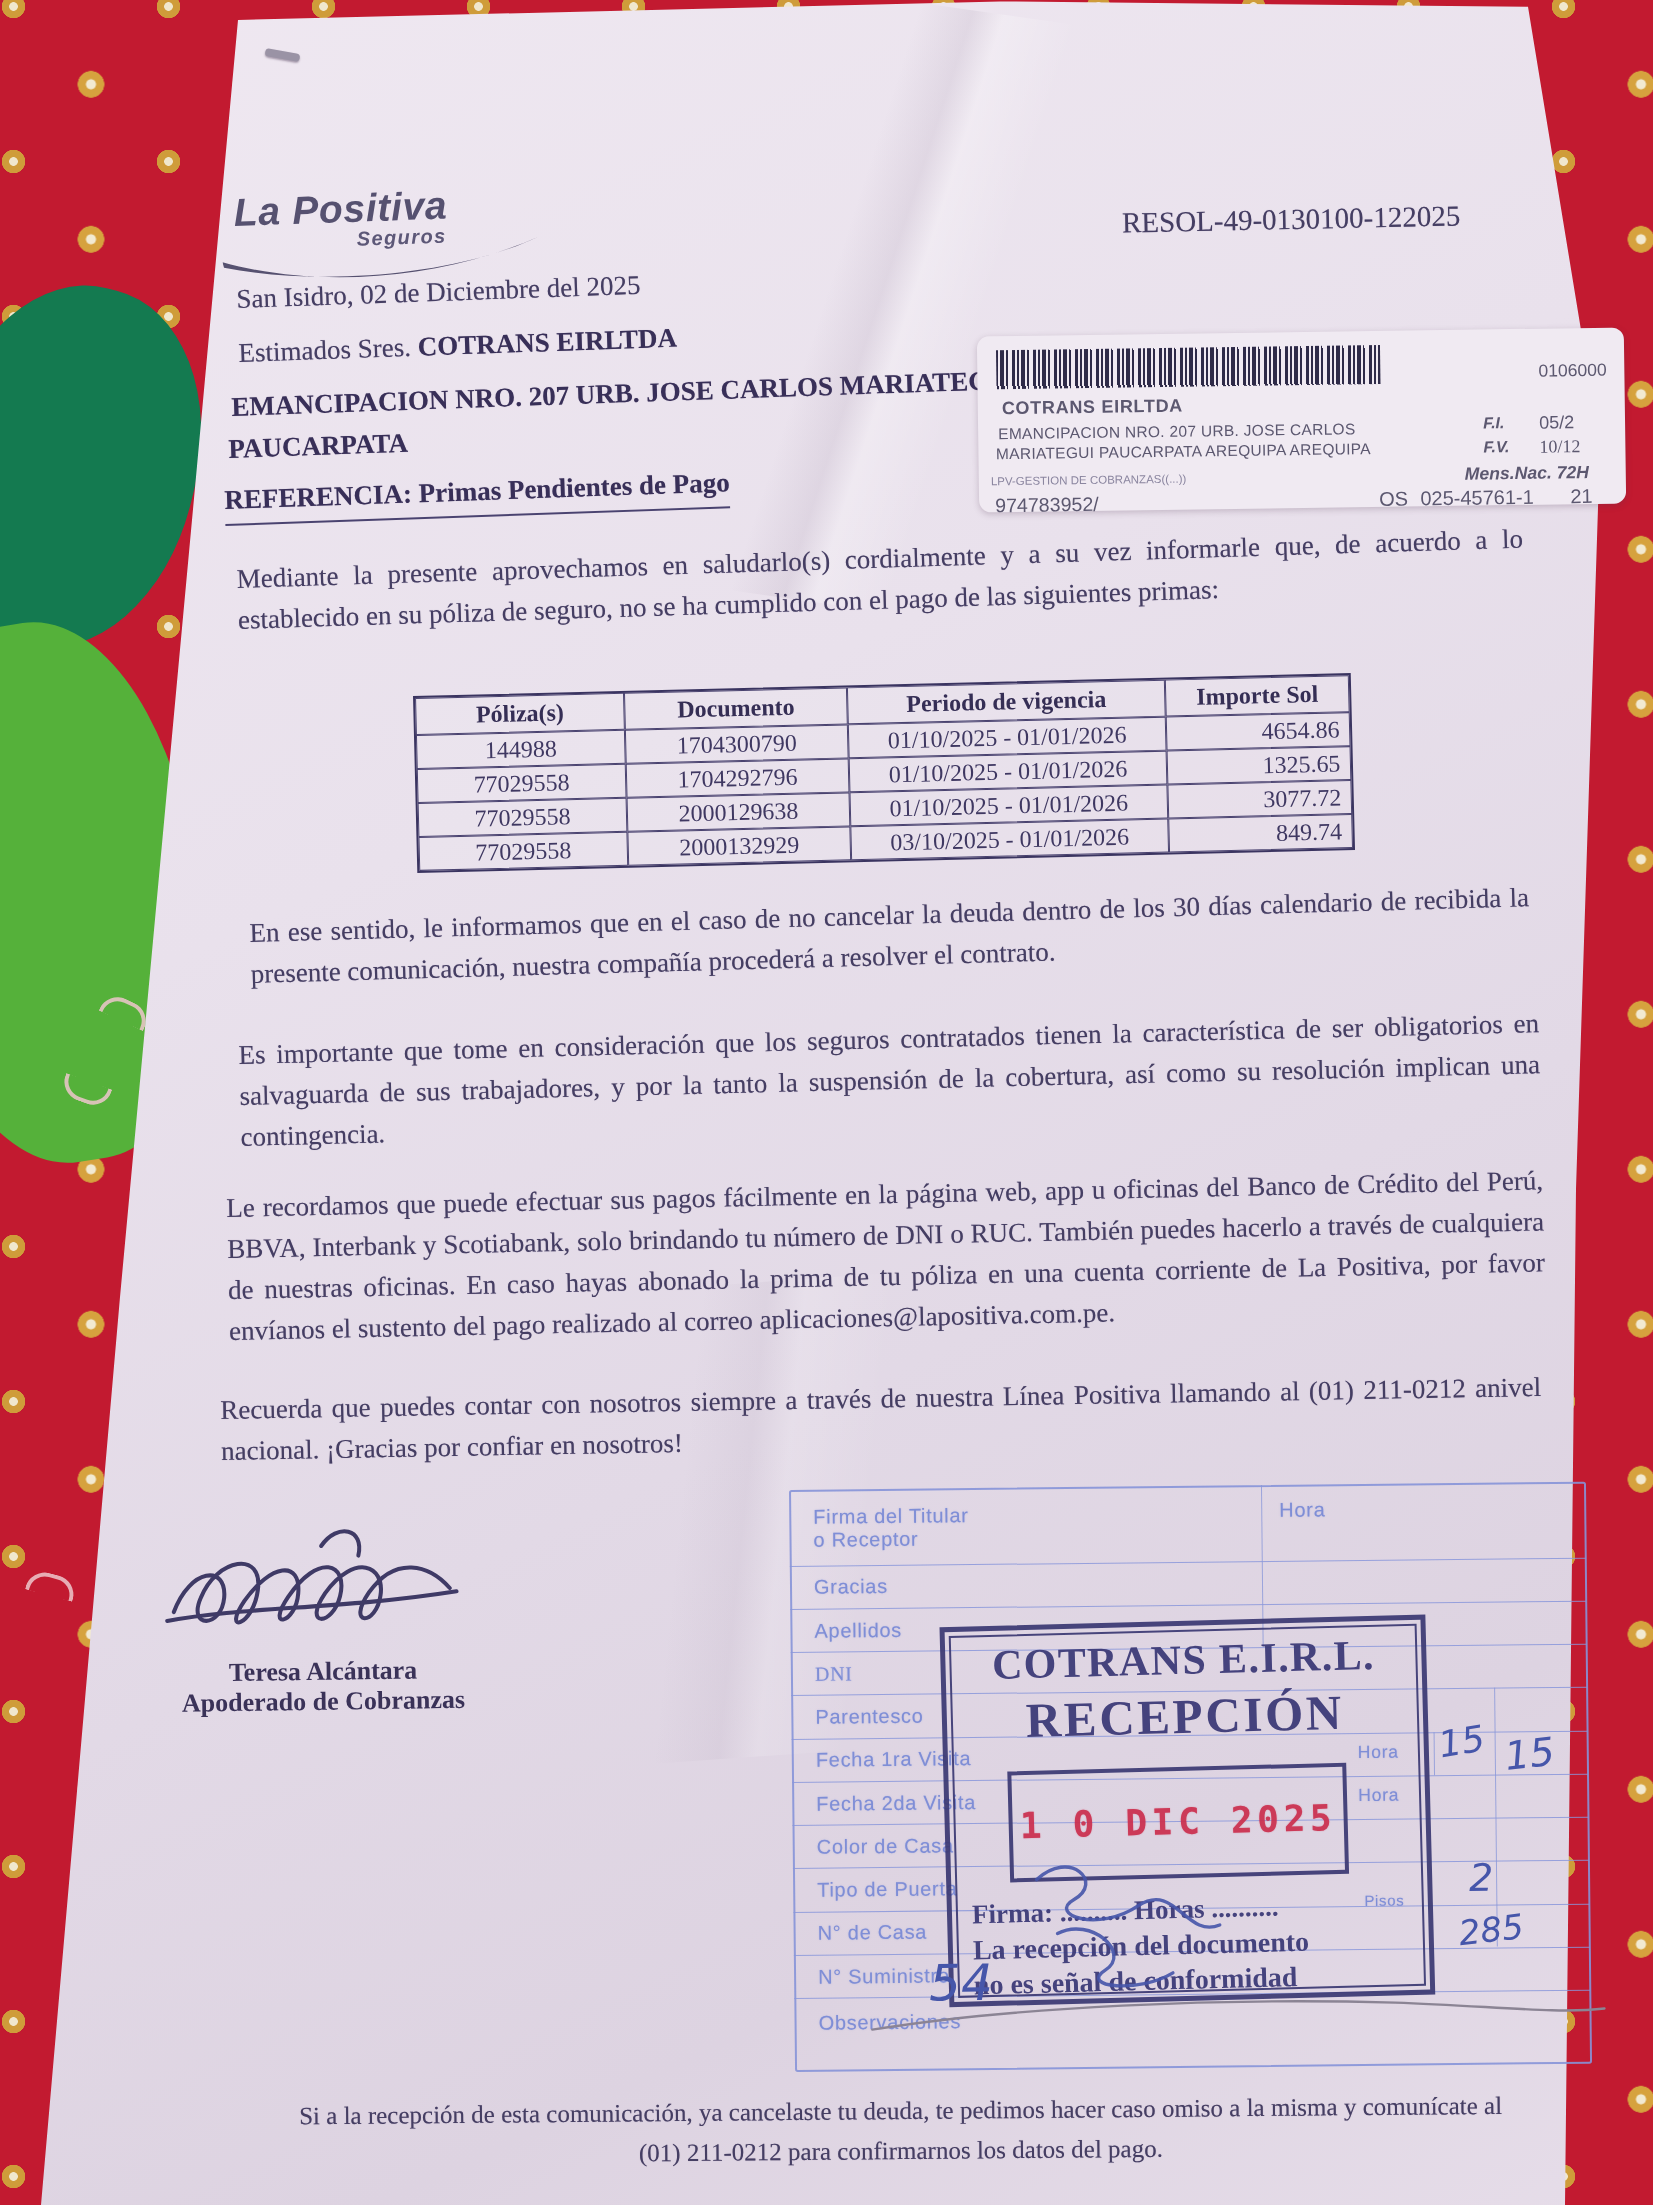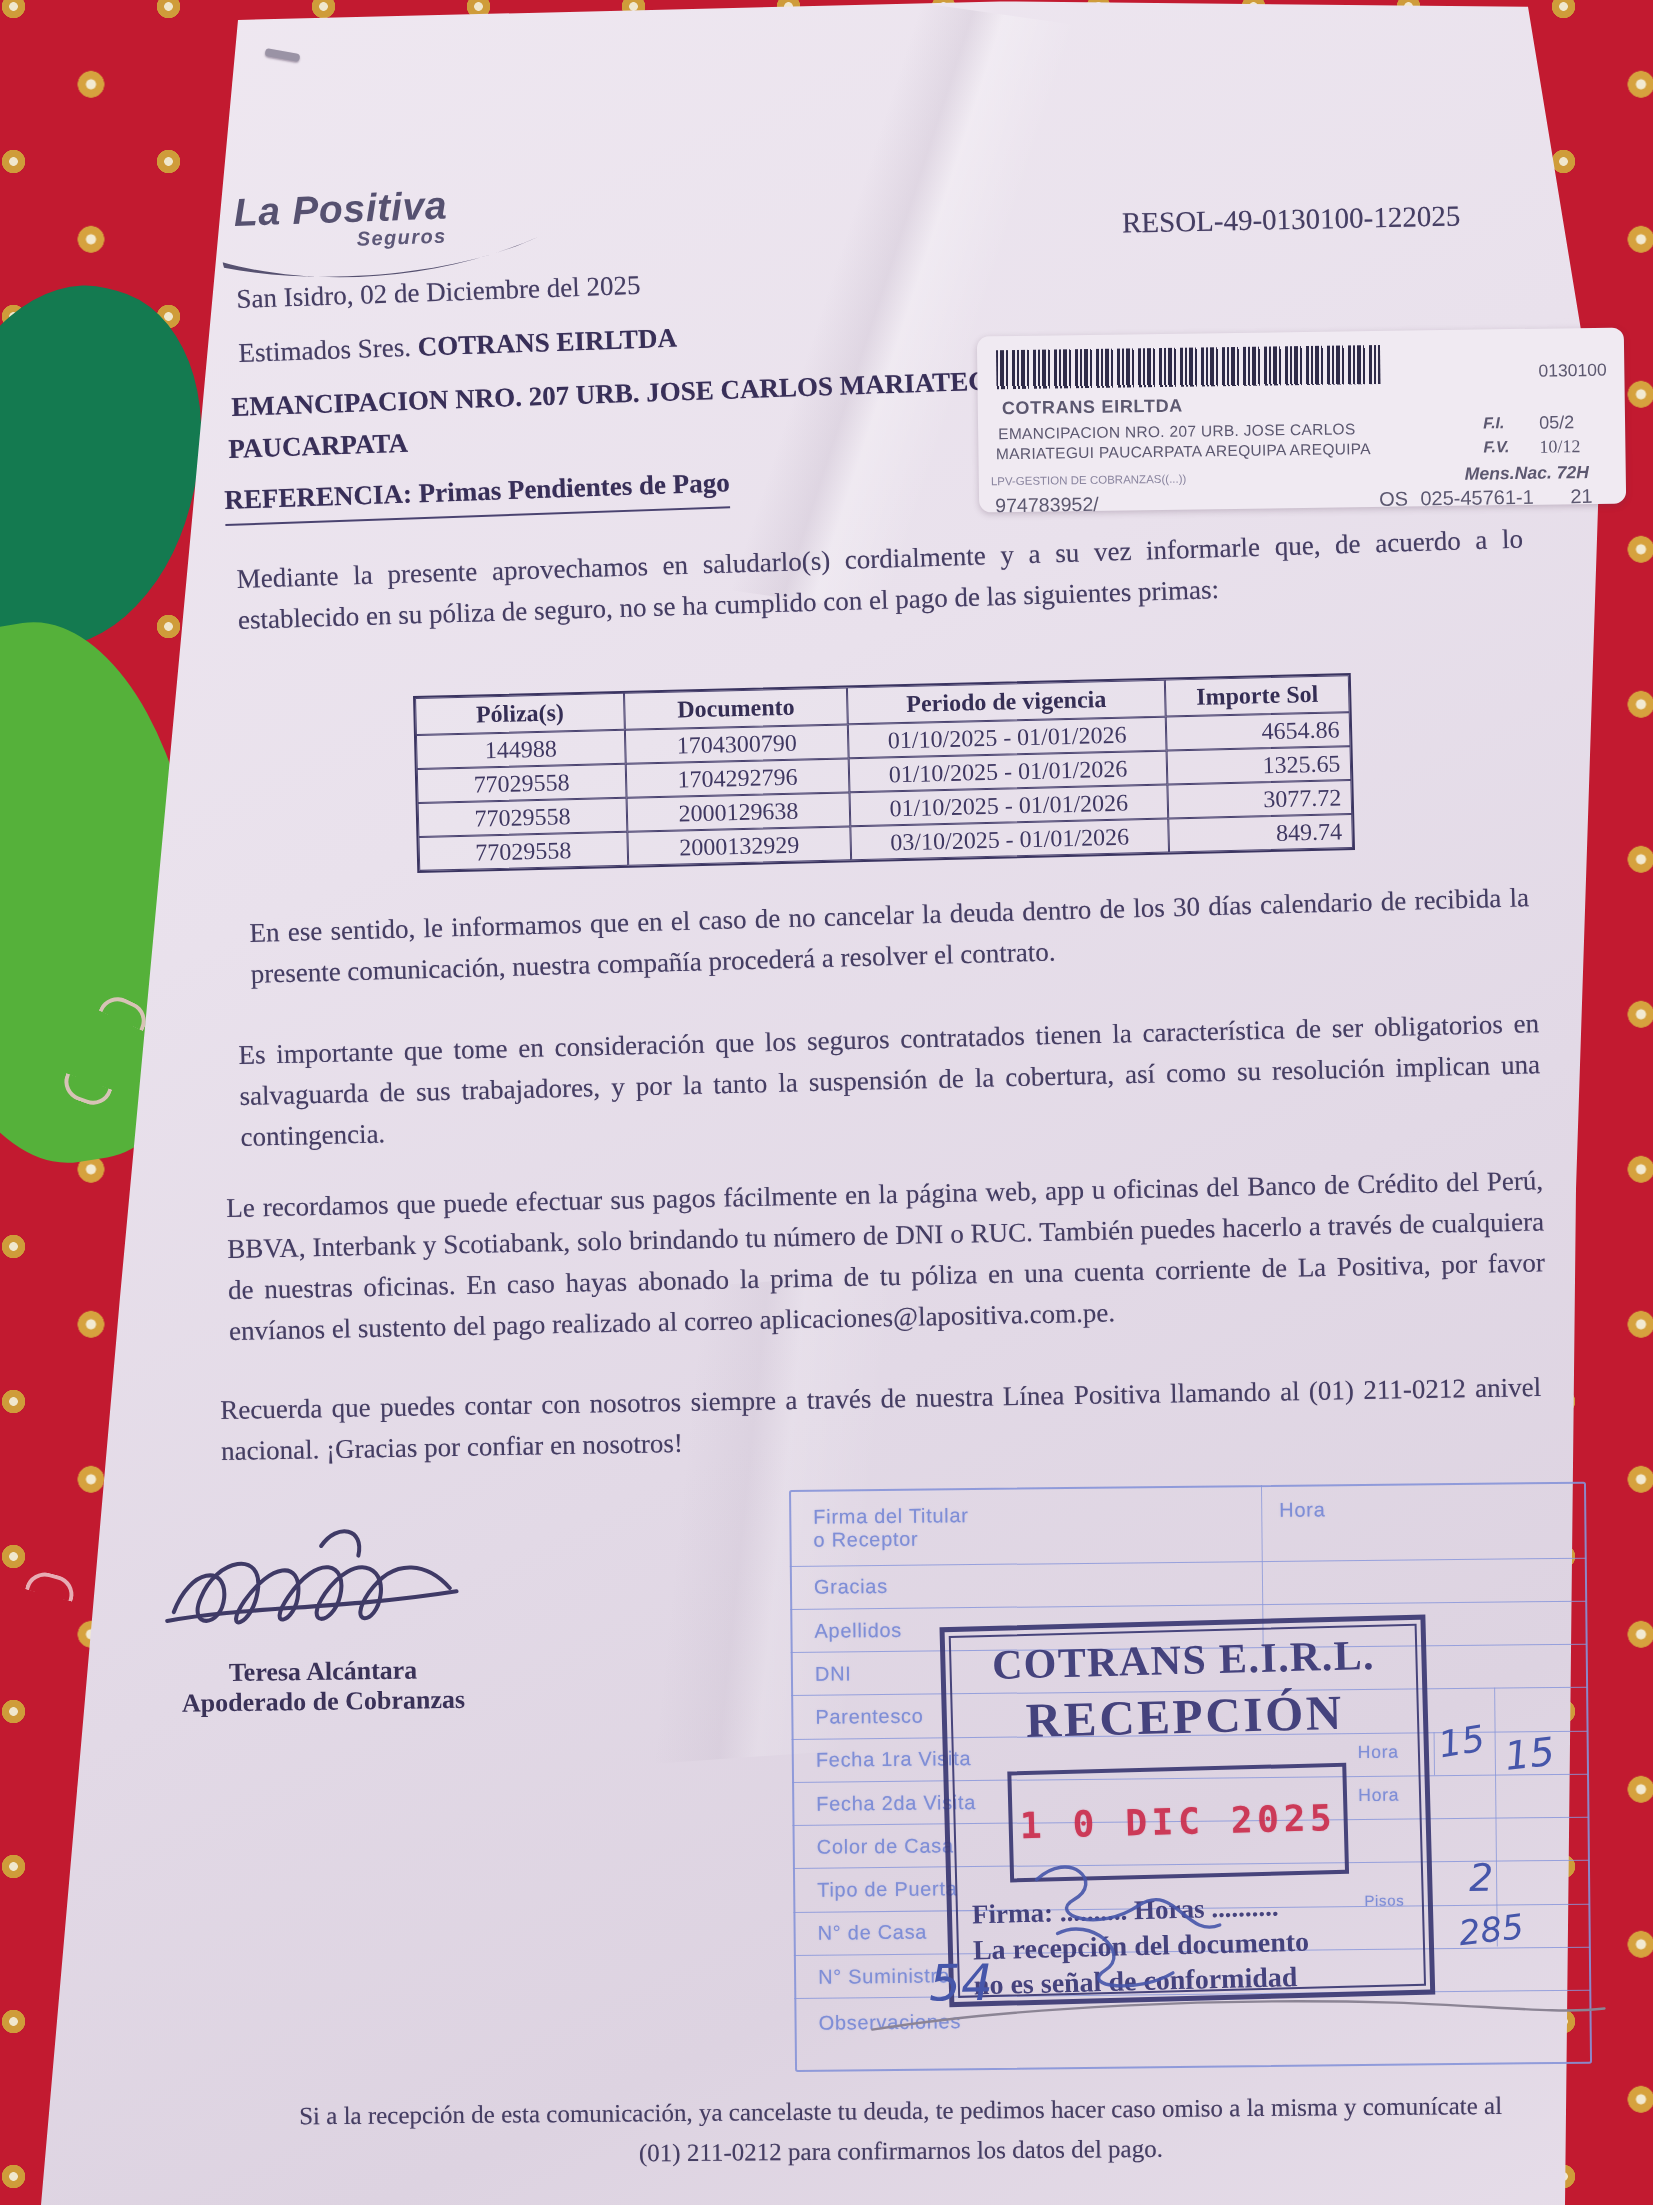--- a/index.html
+++ b/index.html
@@ -96,21 +96,21 @@
   <div class="abs ink b" style="left:228px;top:434px;font-size:27px;transform:rotate(-2deg);transform-origin:left top;">PAUCARPATA</div>
   <div class="abs ink b" style="left:224px;top:485px;font-size:27px;transform:rotate(-2deg);transform-origin:left top;border-bottom:2px solid #4a4370;padding-bottom:8px;">REFERENCIA: Primas Pendientes de Pago</div>
 
   <div class="abs sticker">
     <div class="abs barcode"></div>
     <div class="abs" style="left:24px;top:62px;font-size:18px;font-weight:bold;letter-spacing:0.7px;">COTRANS EIRLTDA</div>
     <div class="abs stk-sm" style="left:20px;top:89px;">EMANCIPACION NRO. 207 URB. JOSE CARLOS</div>
     <div class="abs stk-sm" style="left:17.6px;top:109px;">MARIATEGUI   PAUCARPATA AREQUIPA AREQUIPA</div>
     <div class="abs" style="left:12px;top:139px;font-size:11.5px;color:#8b86a0;">LPV-GESTION DE COBRANZAS((...))</div>
     <div class="abs" style="left:16px;top:158px;font-size:19.6px;">974783952/</div>
-    <div class="abs" style="left:561px;top:32px;font-size:17.6px;">0130100</div>
+    <div class="abs" style="left:561px;top:32px;font-size:17.6px;">0106000</div>
     <div class="abs" style="left:505px;top:85px;font-size:16px;font-style:italic;font-weight:bold;">F.I.</div>
     <div class="abs" style="left:561px;top:84px;font-size:18px;">05/2</div>
     <div class="abs" style="left:505px;top:109px;font-size:16px;font-style:italic;font-weight:bold;">F.V.</div>
     <div class="abs" style="left:561px;top:108px;font-size:18px;font-family:Liberation Serif, serif;">10/12</div>
     <div class="abs" style="left:486px;top:134px;font-size:17.6px;font-style:italic;font-weight:bold;">Mens.Nac. 72H</div>
     <div class="abs" style="left:400px;top:157px;font-size:20px;">
       <span>OS</span>
       <span style="margin-left:6.8px;">025-45761-1</span>
       <span style="margin-left:31px;">21</span>
     </div>
@@ -173,21 +173,21 @@
     <div class="frow" style="top:508px;"></div>
     <div class="vline" style="left:472px;top:0;height:162px;"></div>
     <div class="vline" style="left:642px;top:249px;height:43px;"></div>
     <div class="vline" style="left:703px;top:205px;height:259px;"></div>
 
     <div class="flabel" style="left:24px;top:16px;">Firma del Titular
 o Receptor</div>
     <div class="flabel" style="left:490px;top:13.5px;">Hora</div>
     <div class="flabel" style="left:24px;top:86px;">Gracias</div>
     <div class="flabel" style="left:24px;top:130px;">Apellidos</div>
-    <div class="flabel" style="left:24px;top:173px;">DNI</div>
+    <div class="flabel" style="left:24px;top:173px;font-family:Liberation Serif, serif;">DNI</div>
     <div class="flabel" style="left:24px;top:216px;">Parentesco</div>
     <div class="flabel" style="left:24px;top:259px;">Fecha 1ra Visita</div>
     <div class="flabel" style="left:566px;top:258px;font-size:17.6px;">Hora</div>
     <div class="flabel" style="left:24px;top:303px;">Fecha 2da Visita</div>
     <div class="flabel" style="left:566px;top:301px;font-size:17.6px;">Hora</div>
     <div class="flabel" style="left:24px;top:346px;">Color de Casa</div>
     <div class="flabel" style="left:24px;top:389px;">Tipo de Puerta</div>
     <div class="flabel" style="left:571px;top:388px;font-size:15px;margin-top:20px;">Pisos</div>
     <div class="flabel" style="left:24px;top:432px;">N° de Casa</div>
     <div class="flabel" style="left:24px;top:476px;">N° Suministro</div>

